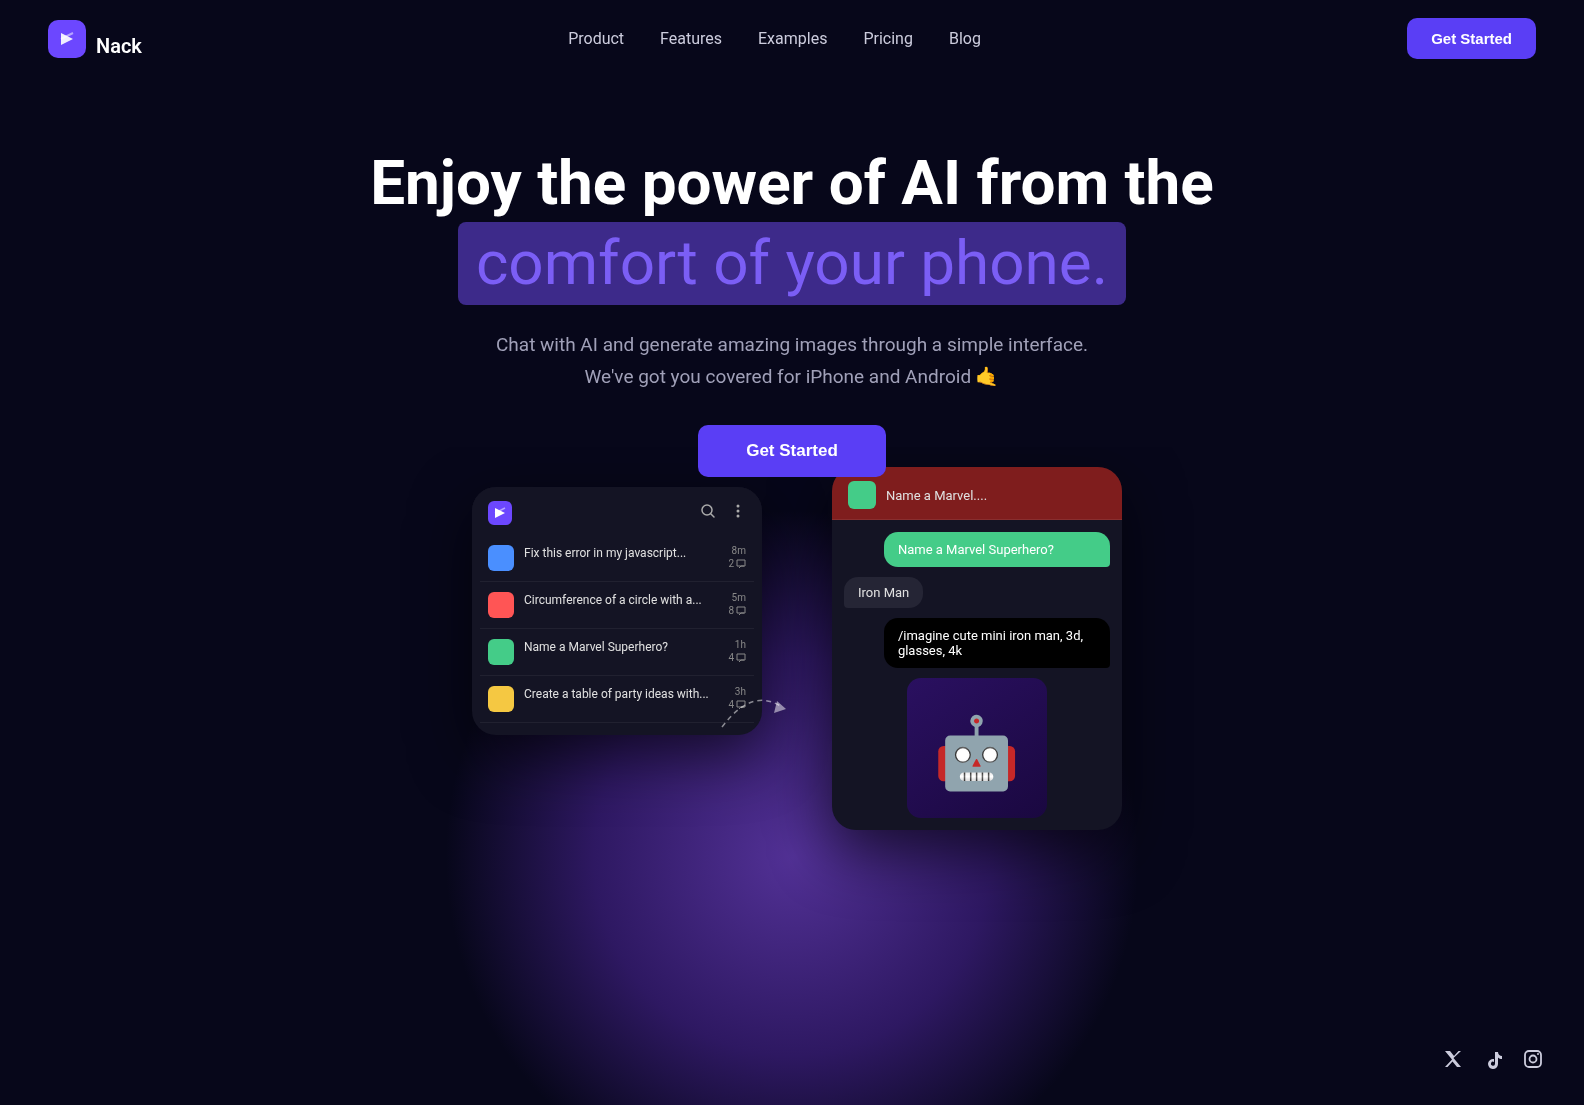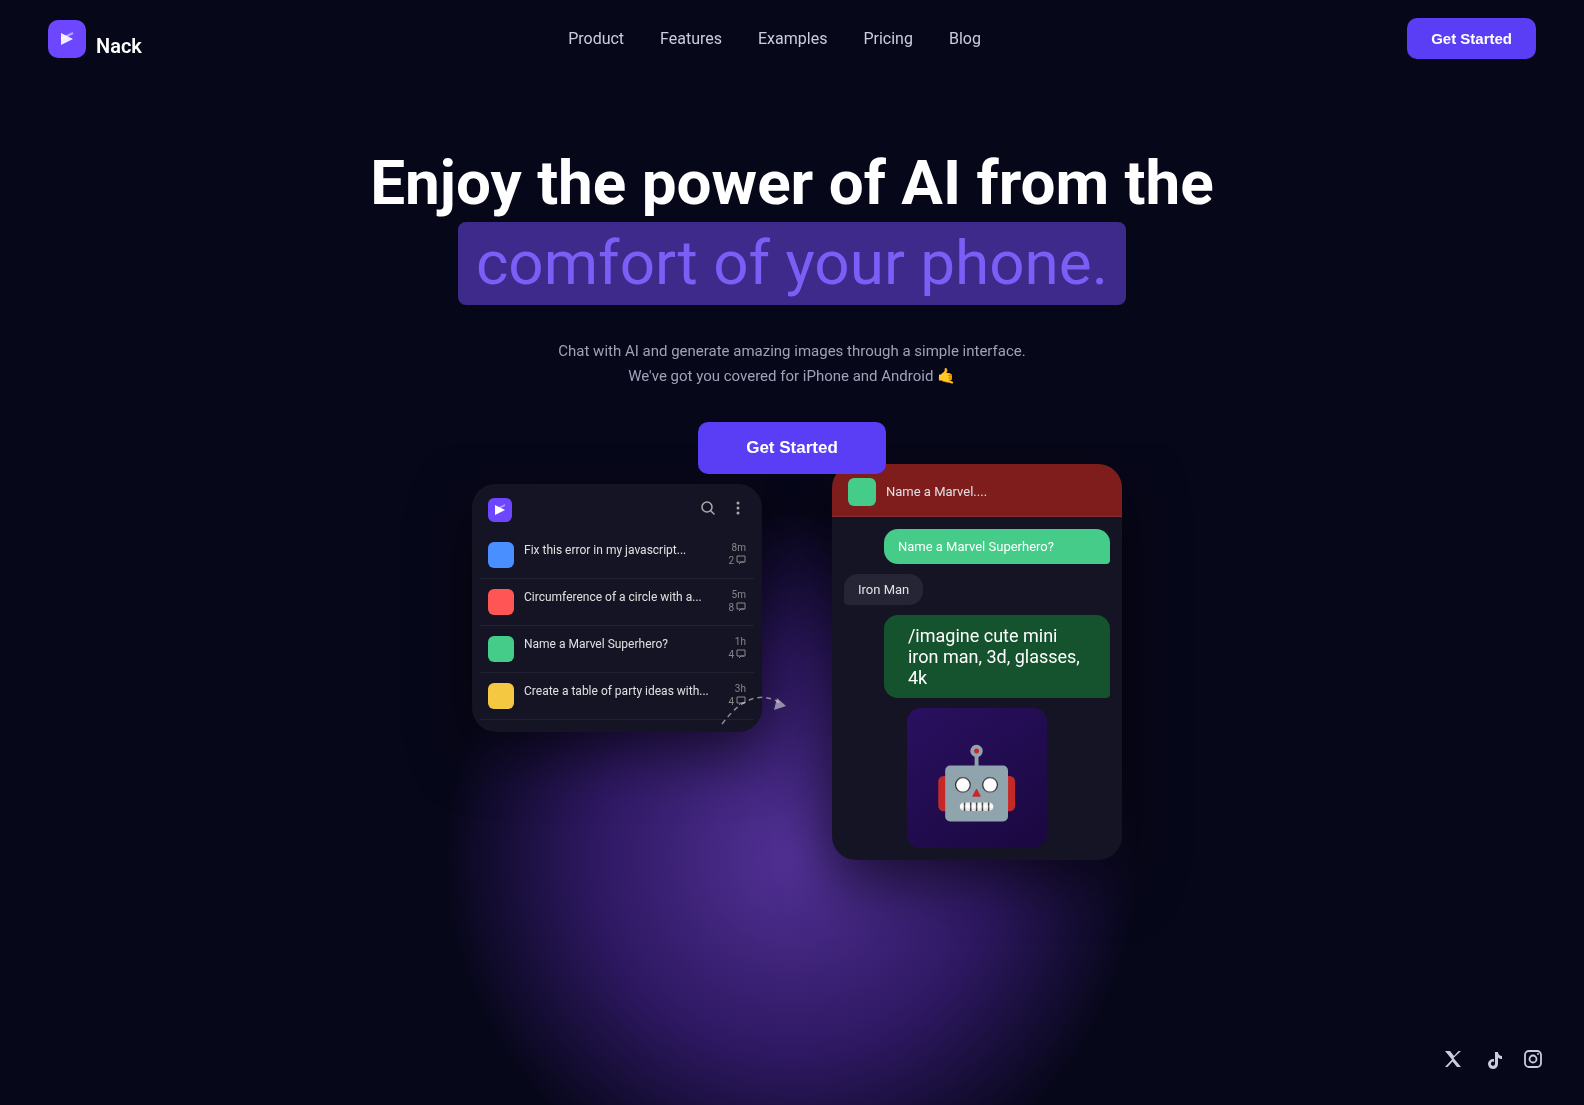--- a/index.html
+++ b/index.html
@@ -83,22 +83,22 @@
       font-weight: 400;
       color: #7b5ef5;
       background: #3d2a8a;
       display: inline-block;
       padding: 4px 18px;
       border-radius: 8px;
       margin-top: 4px;
       line-height: 1.2;
     }
     .hero-subtitle {
-      margin-top: 34px;
-      font-size: 15px;
+      margin-top: 24px;
+      font-size: 19px;
       color: #a0a0b8;
       line-height: 1.7;
     }
     .btn-get-started-hero {
       margin-top: 32px;
       display: inline-block;
       background: #5a3ef5;
       color: #fff;
       border: none;
       border-radius: 10px;
@@ -259,25 +259,25 @@
       background: #252535;
       color: #e0e0e0;
       border-radius: 14px 14px 14px 4px;
       padding: 8px 14px;
       font-size: 13px;
       max-width: 60%;
       margin-bottom: 10px;
       display: inline-block;
     }
     .bubble-command {
-      background: #14532d;
+      background: #000000;
       color: #fff;
       border-radius: 14px 14px 4px 14px;
-      padding: 10px 24px;
-      font-size: 18px;
+      padding: 10px 14px;
+      font-size: 13px;
       margin-left: auto;
       max-width: 85%;
       margin-bottom: 10px;
     }
     .image-preview {
       width: 140px;
       height: 140px;
       border-radius: 14px;
       background: linear-gradient(145deg, #2a1060, #1a0840);
       display: flex;

